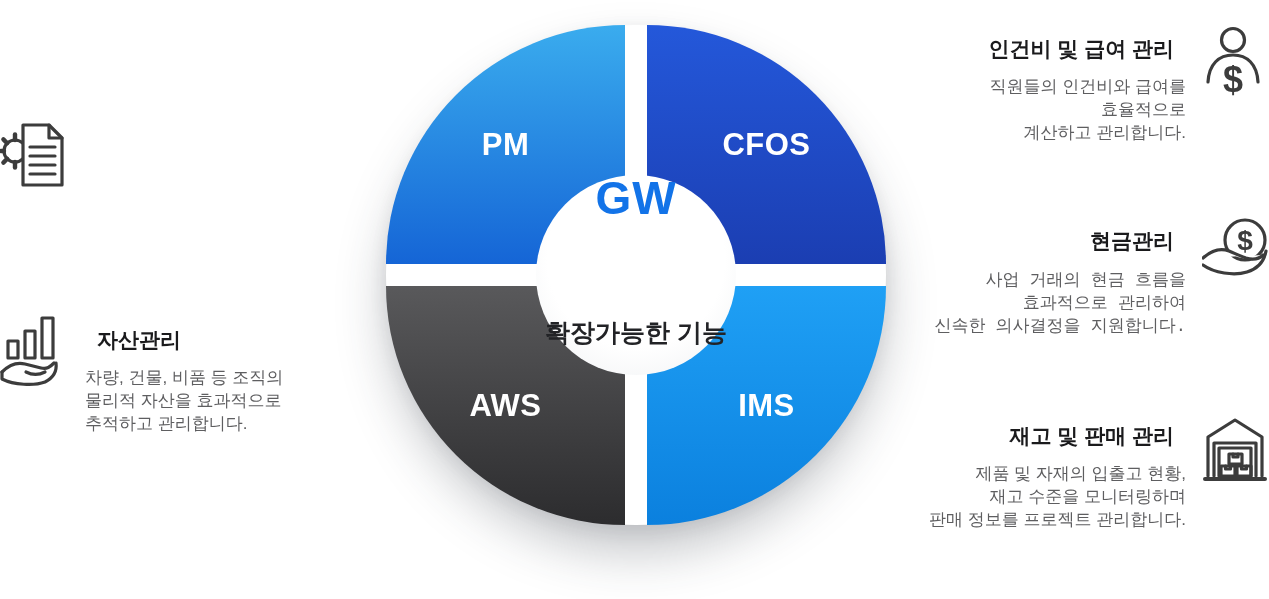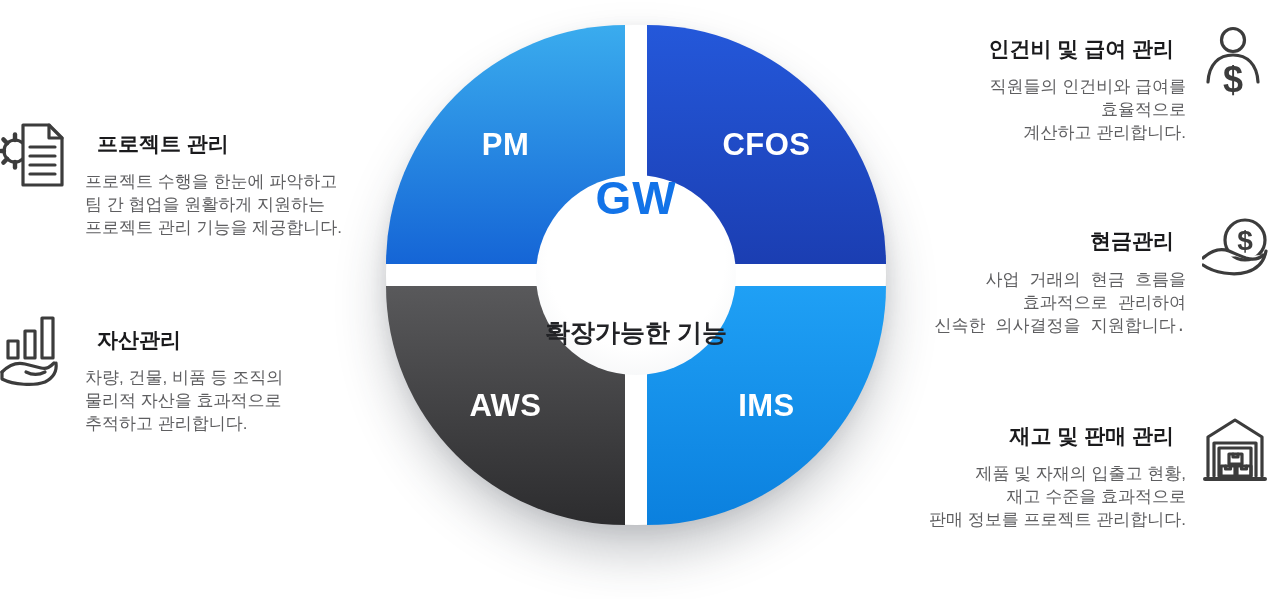--- a/index.html
+++ b/index.html
@@ -137,28 +137,20 @@
         <path d="M30,42 v3 h5 v-3"></path>
         <rect x="18" y="54" width="14" height="10"></rect>
         <path d="M22.5,54 v3 h5 v-3"></path>
         <rect x="34" y="54" width="14" height="10"></rect>
         <path d="M38.5,54 v3 h5 v-3"></path>
         <line x1="2" y1="67" x2="62" y2="67" stroke-width="4"></line>
       </g>
     </svg>
   </div>
 
-  <div class="feature left-side" id="feat-l1">
-    <h3>프로젝트 관리</h3>
-    <div class="body">
-      <div class="line">프로젝트 수행을 한눈에 파악하고</div>
-      <div class="line">팀 간 협업을 원활하게 지원하는</div>
-      <div class="line">프로젝트 관리 기능을 제공합니다.</div>
-    </div>
-  </div>
 
   <div class="feature left-side" id="feat-l2">
     <h3>자산관리</h3>
     <div class="body">
       <div class="line">차량, 건물, 비품 등 조직의</div>
       <div class="line">물리적 자산을 효과적으로</div>
       <div class="line">추적하고 관리합니다.</div>
     </div>
   </div>
 
@@ -177,18 +169,18 @@
       <div class="line">사업 거래의 현금 흐름을</div>
       <div class="line">효과적으로 관리하여</div>
       <div class="line">신속한 의사결정을 지원합니다.</div>
     </div>
   </div>
 
   <div class="feature right-side" id="feat-r3">
     <h3>재고 및 판매 관리</h3>
     <div class="body">
       <div class="line">제품 및 자재의 입출고 현황,</div>
-      <div class="line">재고 수준을 효과적으로</div>
+      <div class="line">재고 수준을 모니터링하며</div>
       <div class="line">판매 정보를 프로젝트 관리합니다.</div>
     </div>
   </div>
 
 </div>
 
 </body></html>

